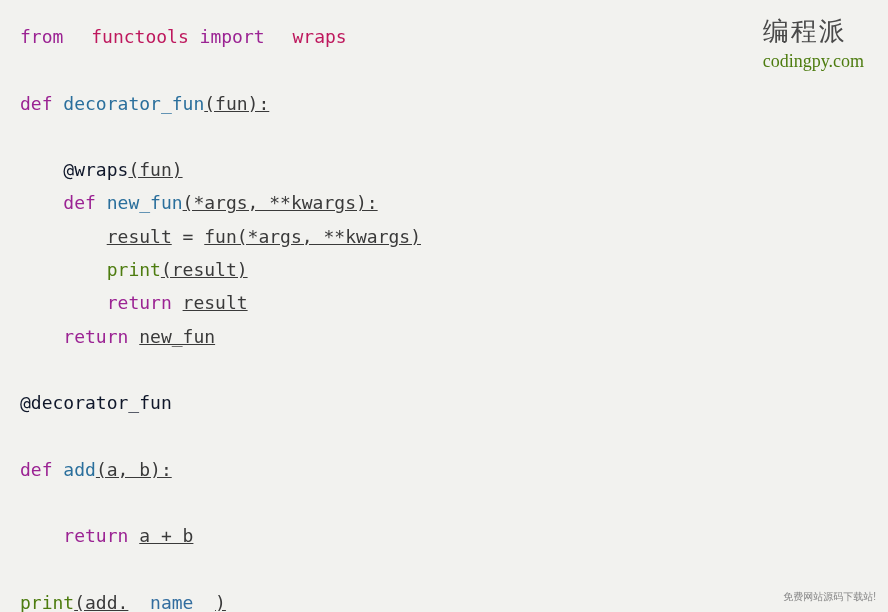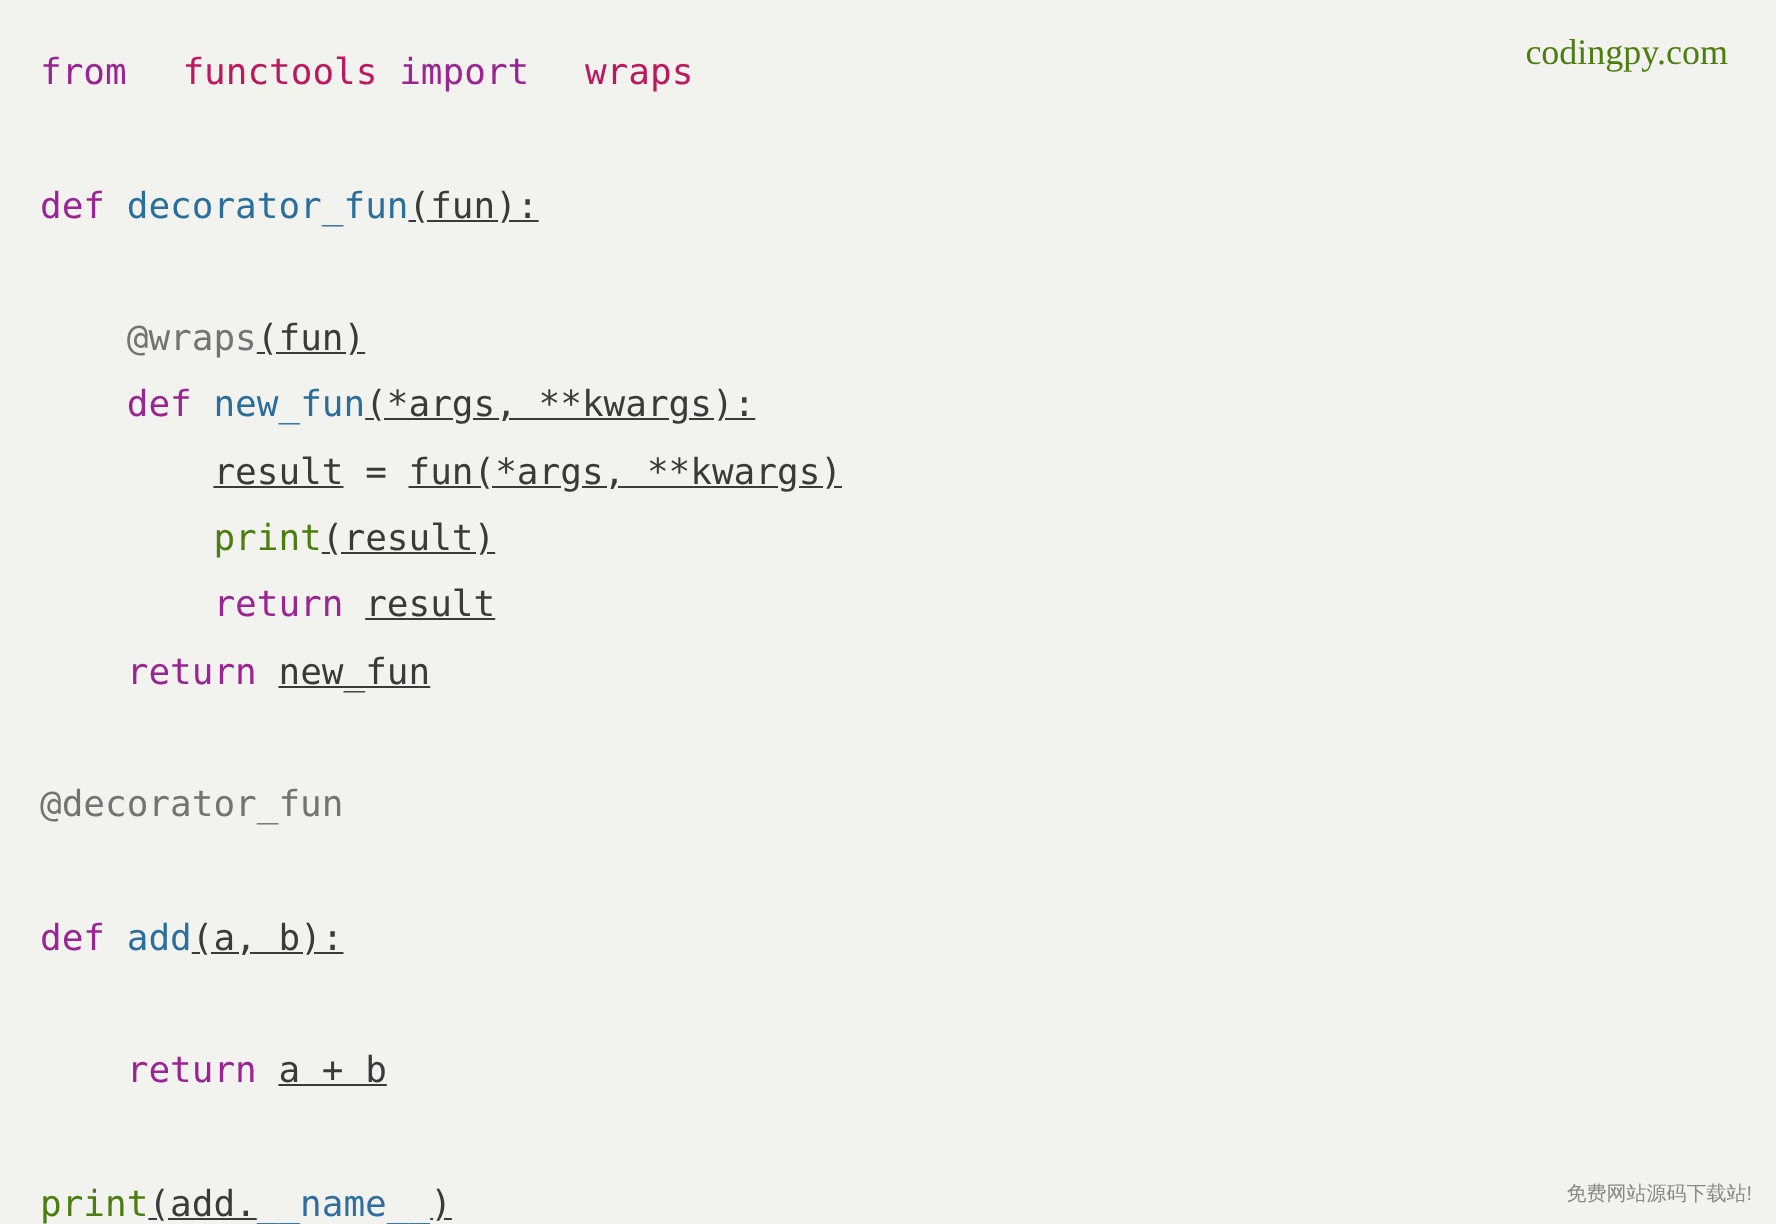--- a/index.html
+++ b/index.html
@@ -15,21 +15,21 @@
   .code-area {
     padding: 20px 20px;
   }
   pre {
     font-family: inherit;
     line-height: 1.85;
     white-space: pre;
   }
   .kw { color: #9b2393; }       
   .name { color: #be185d; margin-left: 17px; }     
-  .deco { color: #737373; }
+  .deco { color: #0f172a; }
   .fn { color: #2a6f9c; }
   .op { color: #3a3a3a; }
   .text { color: #3a3a3a; text-decoration: underline; }
   .print { color: #4d7c0f; }
   .dunder { color: #326d9f; }
   .top-watermark {
     position: absolute;
     top: 14px;
     right: 24px;
     text-align: left;
@@ -89,18 +89,19 @@
 <span class="kw">def</span> <span class="fn">add</span><span class="text">(a, b):</span>
 
     <span class="kw">return</span> <span class="text">a + b</span>
 
 <span class="print">print</span><span class="text">(add.</span><span class="dunder">__name__</span><span class="text">)</span>
 
 </pre>
 </div>
 
 <div class="top-watermark">
+  <div class="cn">编程派</div>
   <div class="en">codingpy.com</div>
 </div>
 
 <div class="bottom-watermark">
   <div class="tagline">免费网站源码下载站!</div>
 </div>
 
 </body></html>

